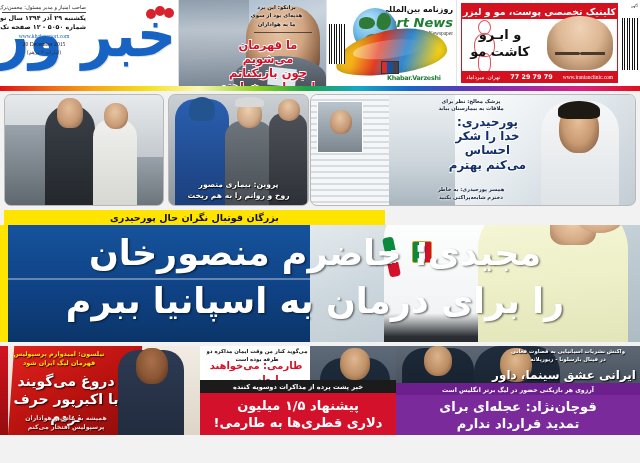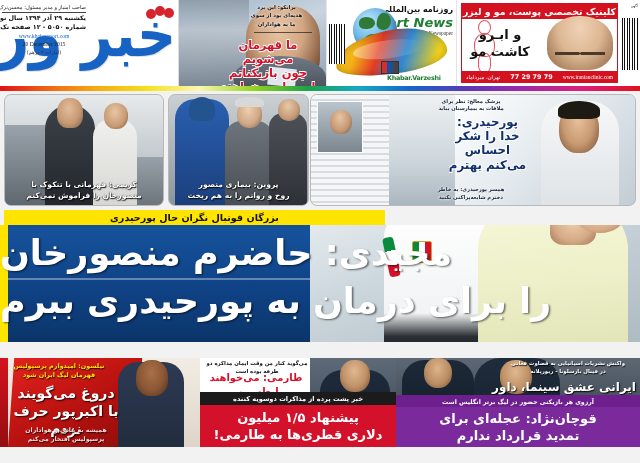--- a/index.html
+++ b/index.html
@@ -482,42 +482,42 @@
   }
   .mainwrap .blueband {
     position: absolute; left: 0; top: 0; width: 310px; height: 117px;
     background: linear-gradient(180deg,#16539c 0%,#0f4285 55%,#0b3569 100%);
   }
   .mainwrap .blueband:before {
     content:""; position: absolute; left: 0; right: 0; top: 53px; height: 2px;
     background: rgba(255,255,255,.35);
   }
   .mainwrap .hl {
-    position: absolute; left: 0; width: 636px; direction: rtl; text-align: left;
+    position: absolute; left: 0; width: 636px; direction: rtl; text-align: center;
     padding-right: 6px;
   }
   .mainwrap .hl span {
     display: inline-block;
     font-size: 35px; line-height: 40px; font-weight: bold; color: #ffffff;
     text-shadow: 1.4px 1.4px 2px rgba(0,0,0,.55);
     letter-spacing: -.5px;
     white-space: nowrap;
   }
   .mainwrap .hl1 { top: 8px; }
   .mainwrap .hl2 { top: 56px; }
   .mainwrap .yellowtick {
     position: absolute; left: 0; top: 0; width: 8px; height: 117px;
     background: #ffe400;
   }
 
   
   .bottomrow {
     position: absolute; left: 0; top: 342px; width: 640px; height: 121px;
   }
-  .bcard { position: absolute; top: 16px; height: 89px; overflow: hidden; }
+  .bcard { position: absolute; top: 4px; height: 89px; overflow: hidden; }
 
   
   .bL { left: 0; width: 200px;
     background: linear-gradient(180deg,#f2ece4 0%,#ded5c8 100%); }
   .bL .curtain {
     position: absolute; left: 10px; top: 0; width: 128px; height: 121px;
     background: linear-gradient(150deg,#e2221f 0%,#b8120f 45%,#7d0b0a 100%);
     border-radius: 0 0 28px 10px;
     transform: skewX(-4deg);
   }
@@ -767,24 +767,20 @@
 
   <div class="rainbow"></div>
 
   <div class="midrow">
 
     <div class="card cardA">
       <div class="corridor"></div>
       <div class="crowd"></div>
       <div class="man1"></div>
       <div class="man2"></div>
-      <div class="cap">
-        <span>کریمی: قهرمانی با تنکوک با</span>
-        <span>منصورخان را فراموش نمی‌کنم</span>
-      </div>
     </div>
 
     <div class="card cardB">
       <div class="blueman"></div>
       <div class="grayman"></div>
       <div class="thirdman"></div>
       <div class="cap">
         <span>پروین: بیماری منصور</span>
         <span>روح و روانم را به هم ریخت</span>
       </div>
@@ -827,21 +823,21 @@
         <div class="hand"></div>
         <div class="headtop"></div>
       </div>
     </div>
     <div class="blueband"></div>
     <div class="yellowtick"></div>
     <div class="hl hl1">
       <span>مجیدی: حاضرم منصورخان</span>
     </div>
     <div class="hl hl2">
-      <span>را برای درمان به پورحیدری ببرم</span>
+      <span>را برای درمان به اسپانیا ببرم</span>
     </div>
   </div>
 
   <div class="bottomrow">
 
     <div class="bcard bL">
       <div class="curtain"></div>
       <div class="athlete"></div>
       <div class="leftstrip"></div>
       <div class="kick">

